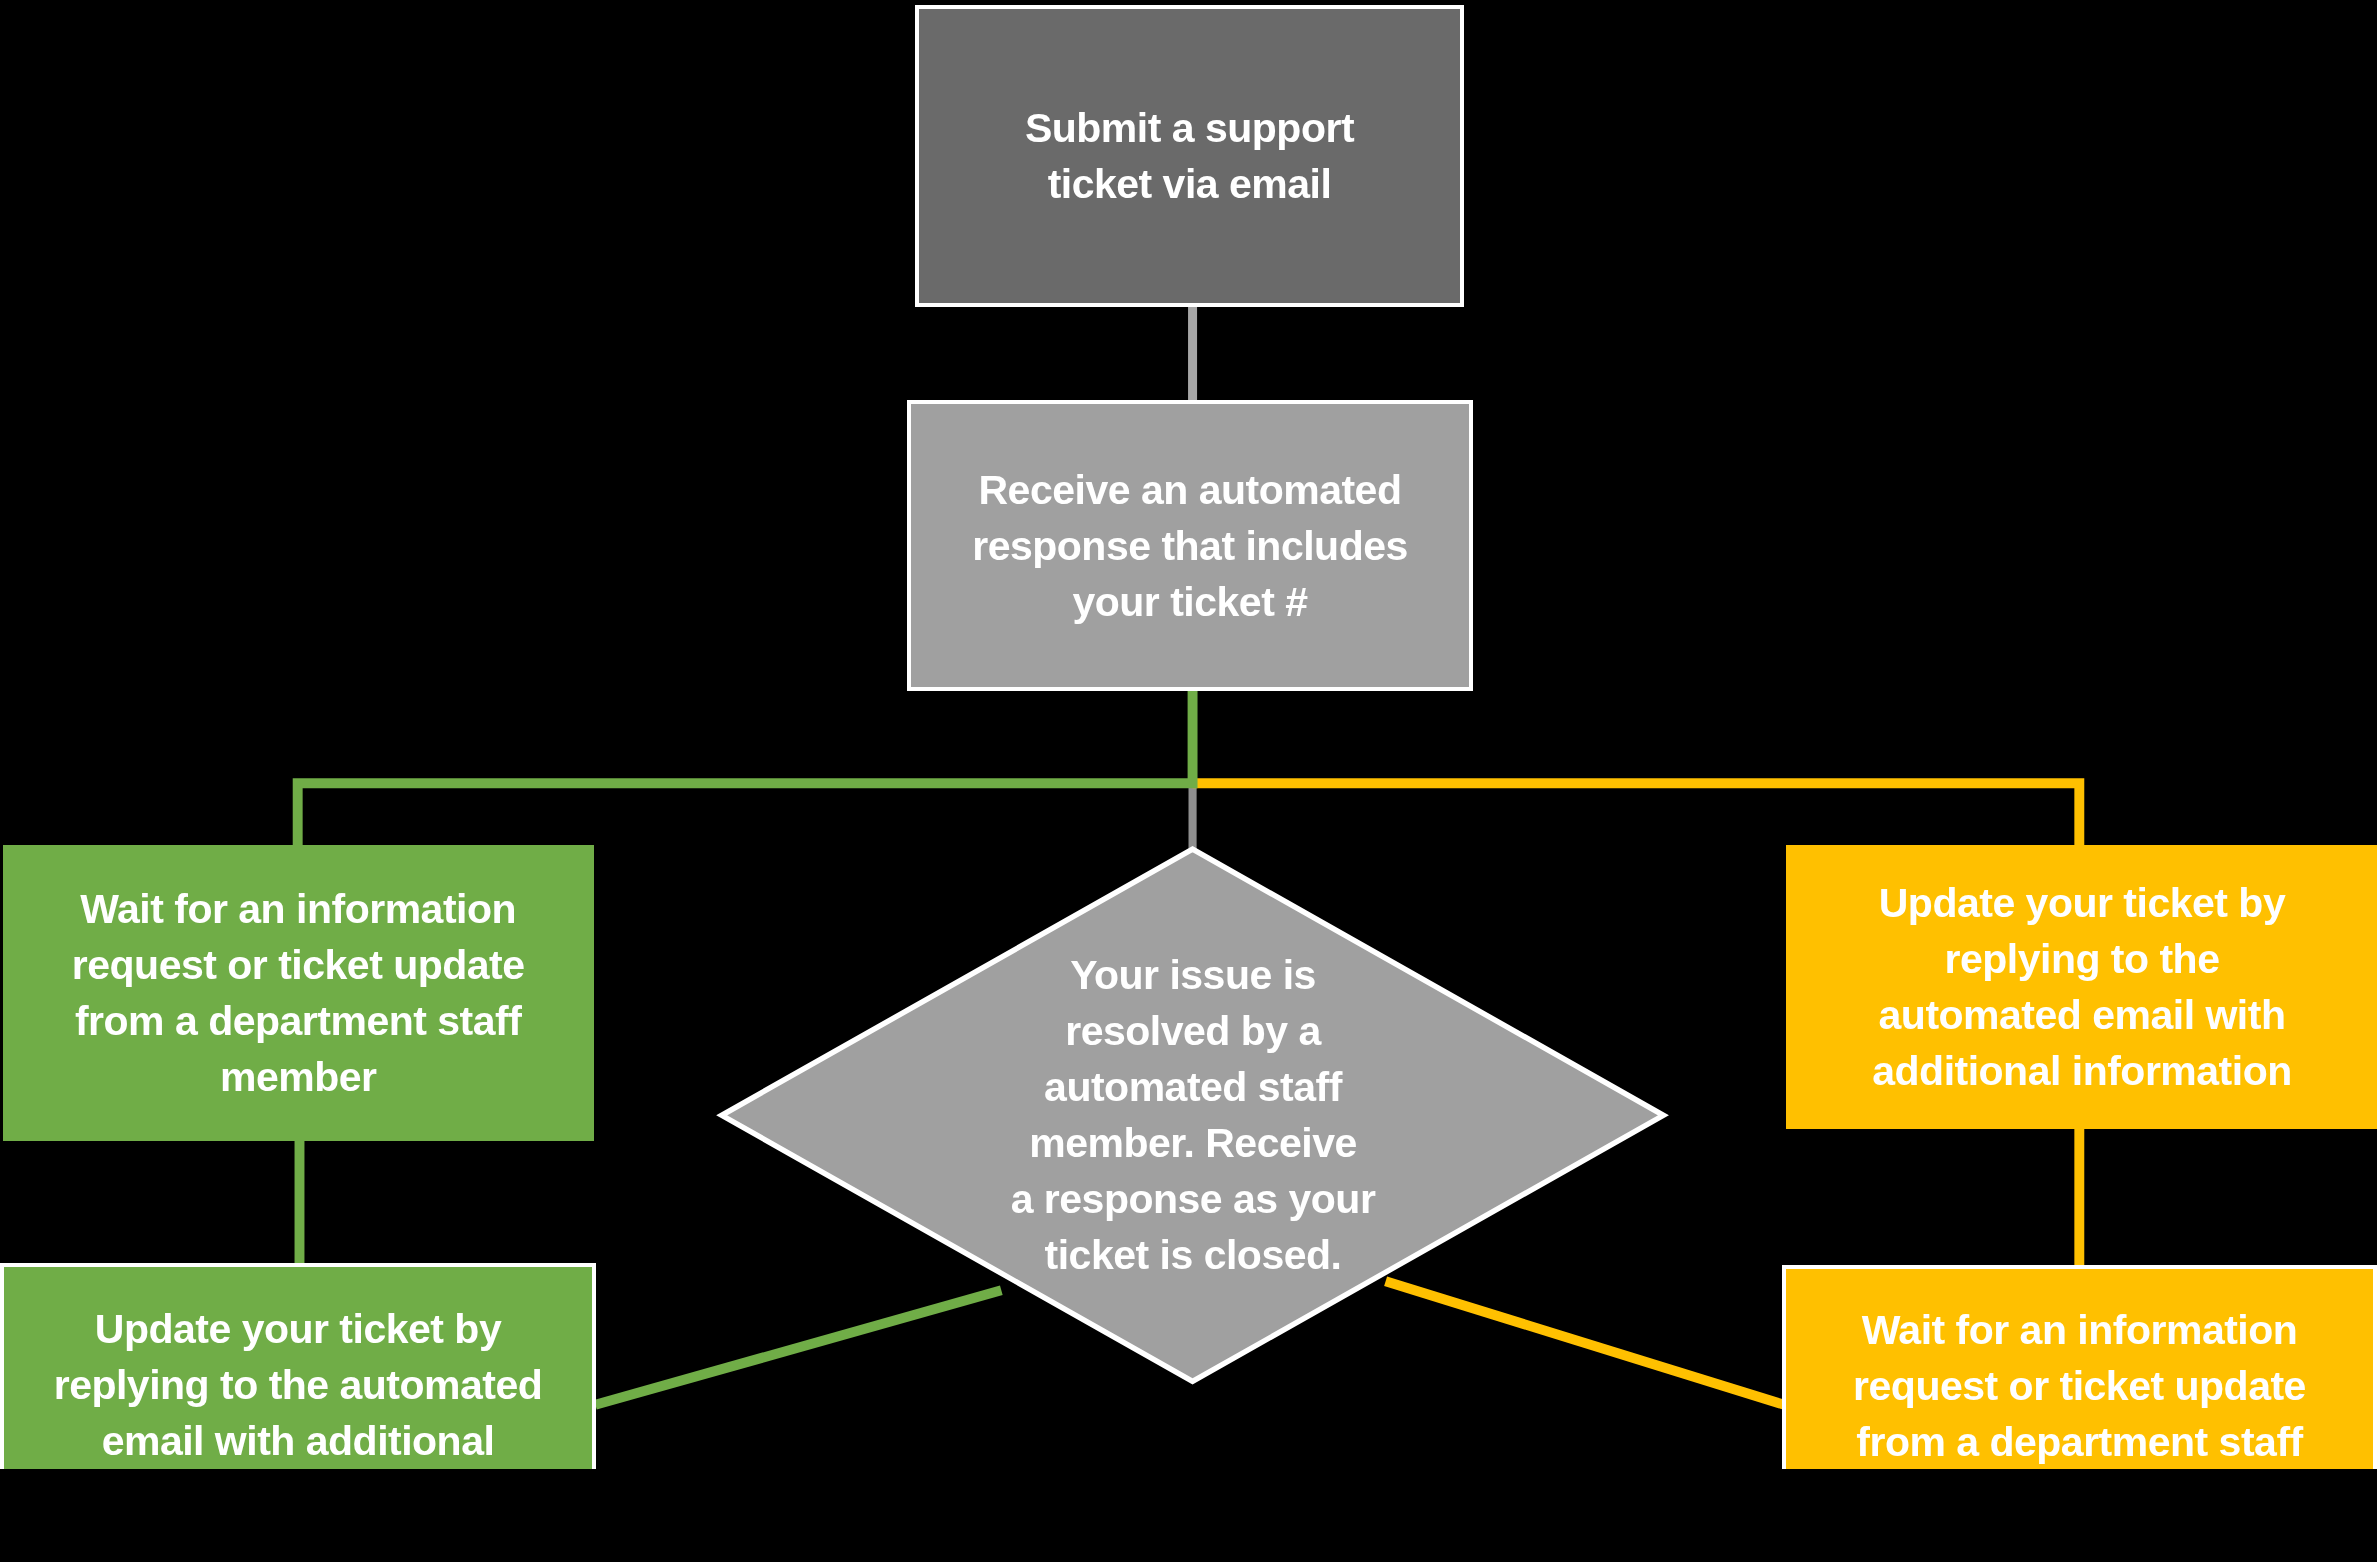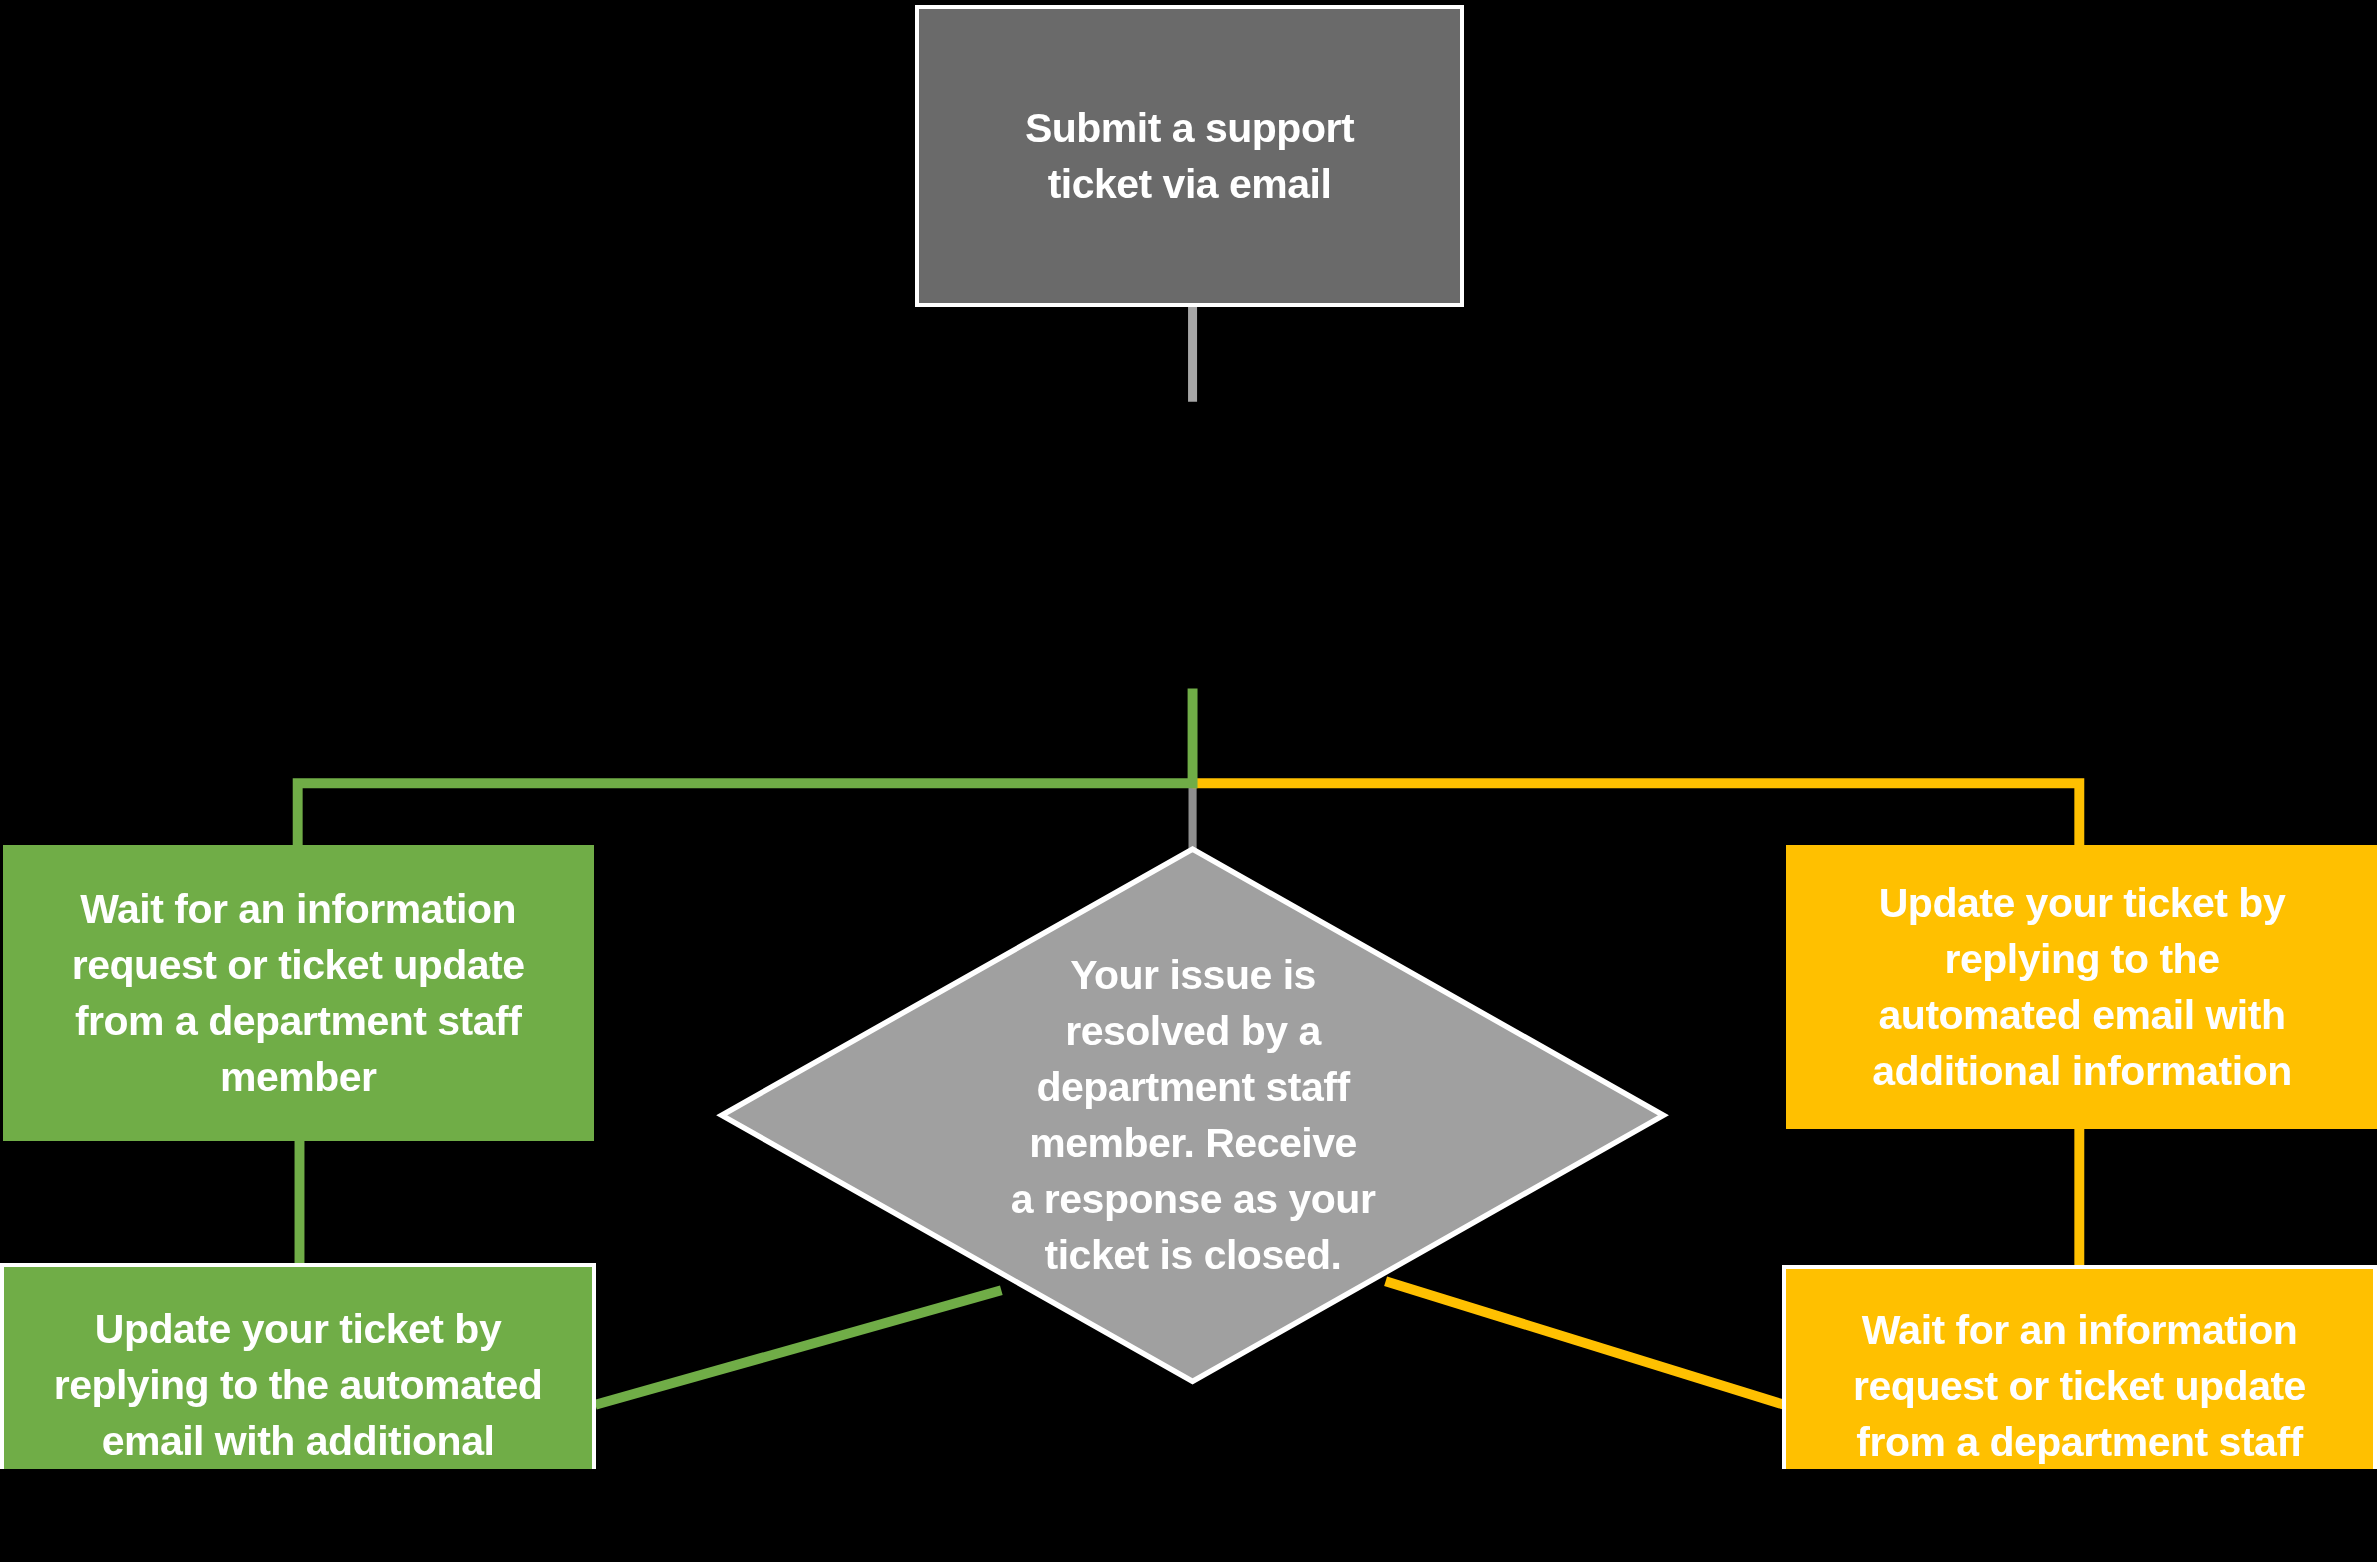--- a/index.html
+++ b/index.html
@@ -48,24 +48,27 @@
     <line x1="1110" y1="1430" x2="660" y2="1557" style="stroke:var(--green);stroke-width:11"></line>
 
     <line x1="1536" y1="1420" x2="1978" y2="1557" style="stroke:var(--yellow);stroke-width:11"></line>
 
     <polygon points="1322,941 1844,1236 1322,1531 800,1236" style="fill:var(--gray-box);stroke:var(--border-white);stroke-width:6"></polygon>
   </svg>
 
   <div class="node dark-gray bordered" style="left:915px;top:4.5px;width:549px;height:302px;">Submit a support
 ticket via email</div>
 
+  <div class="node mid-gray bordered" style="left:907px;top:400px;width:566px;height:291px;">Receive an automated
+response that includes
+your ticket #</div>
 
   <div class="node transparent" style="left:722px;top:849px;width:942px;height:532px;">Your issue is
 resolved by a
-department staff
+automated staff
 member. Receive
 a response as your
 ticket is closed.</div>
 
   <div class="node green" style="left:2.7px;top:845px;width:591px;height:296px;">Wait for an information
 request or ticket update
 from a department staff
 member</div>
 
   <div class="node green bordered" style="left:0px;top:1263px;width:596px;height:300px;">Update your ticket by

